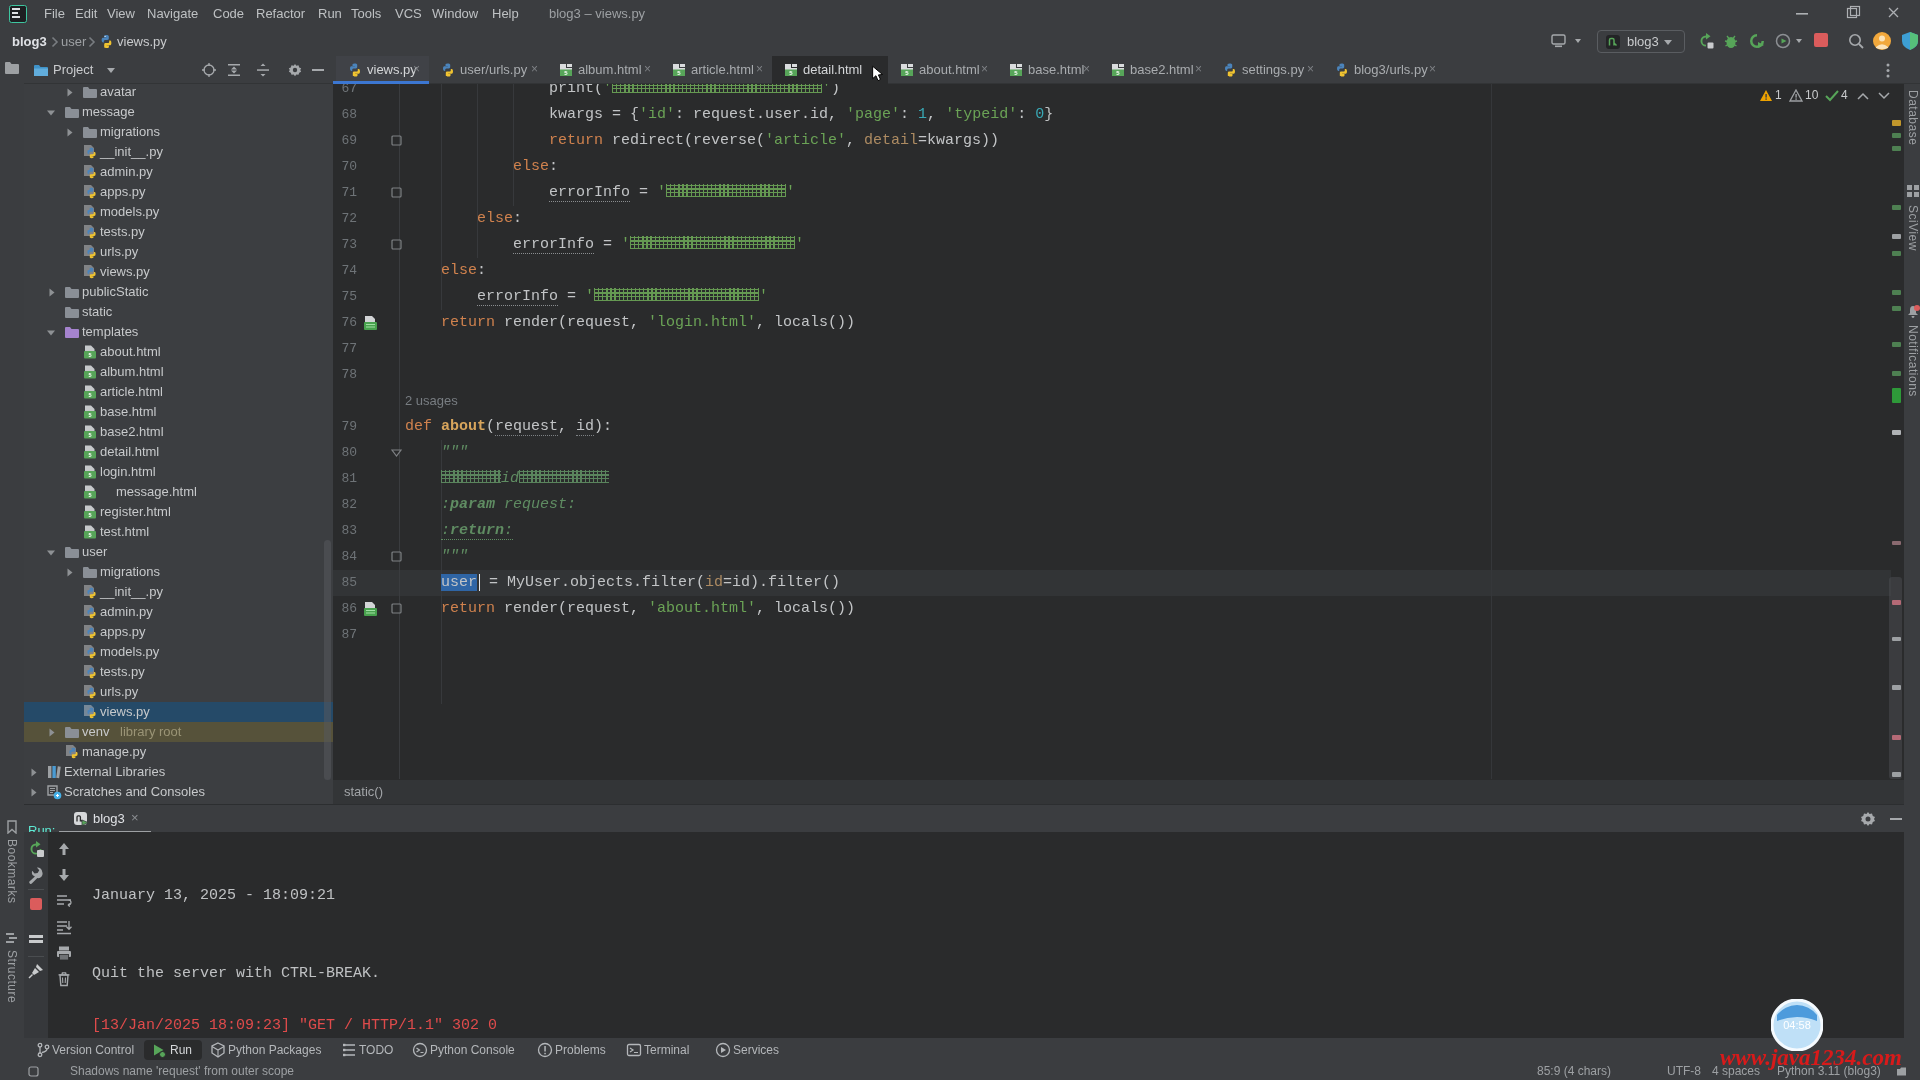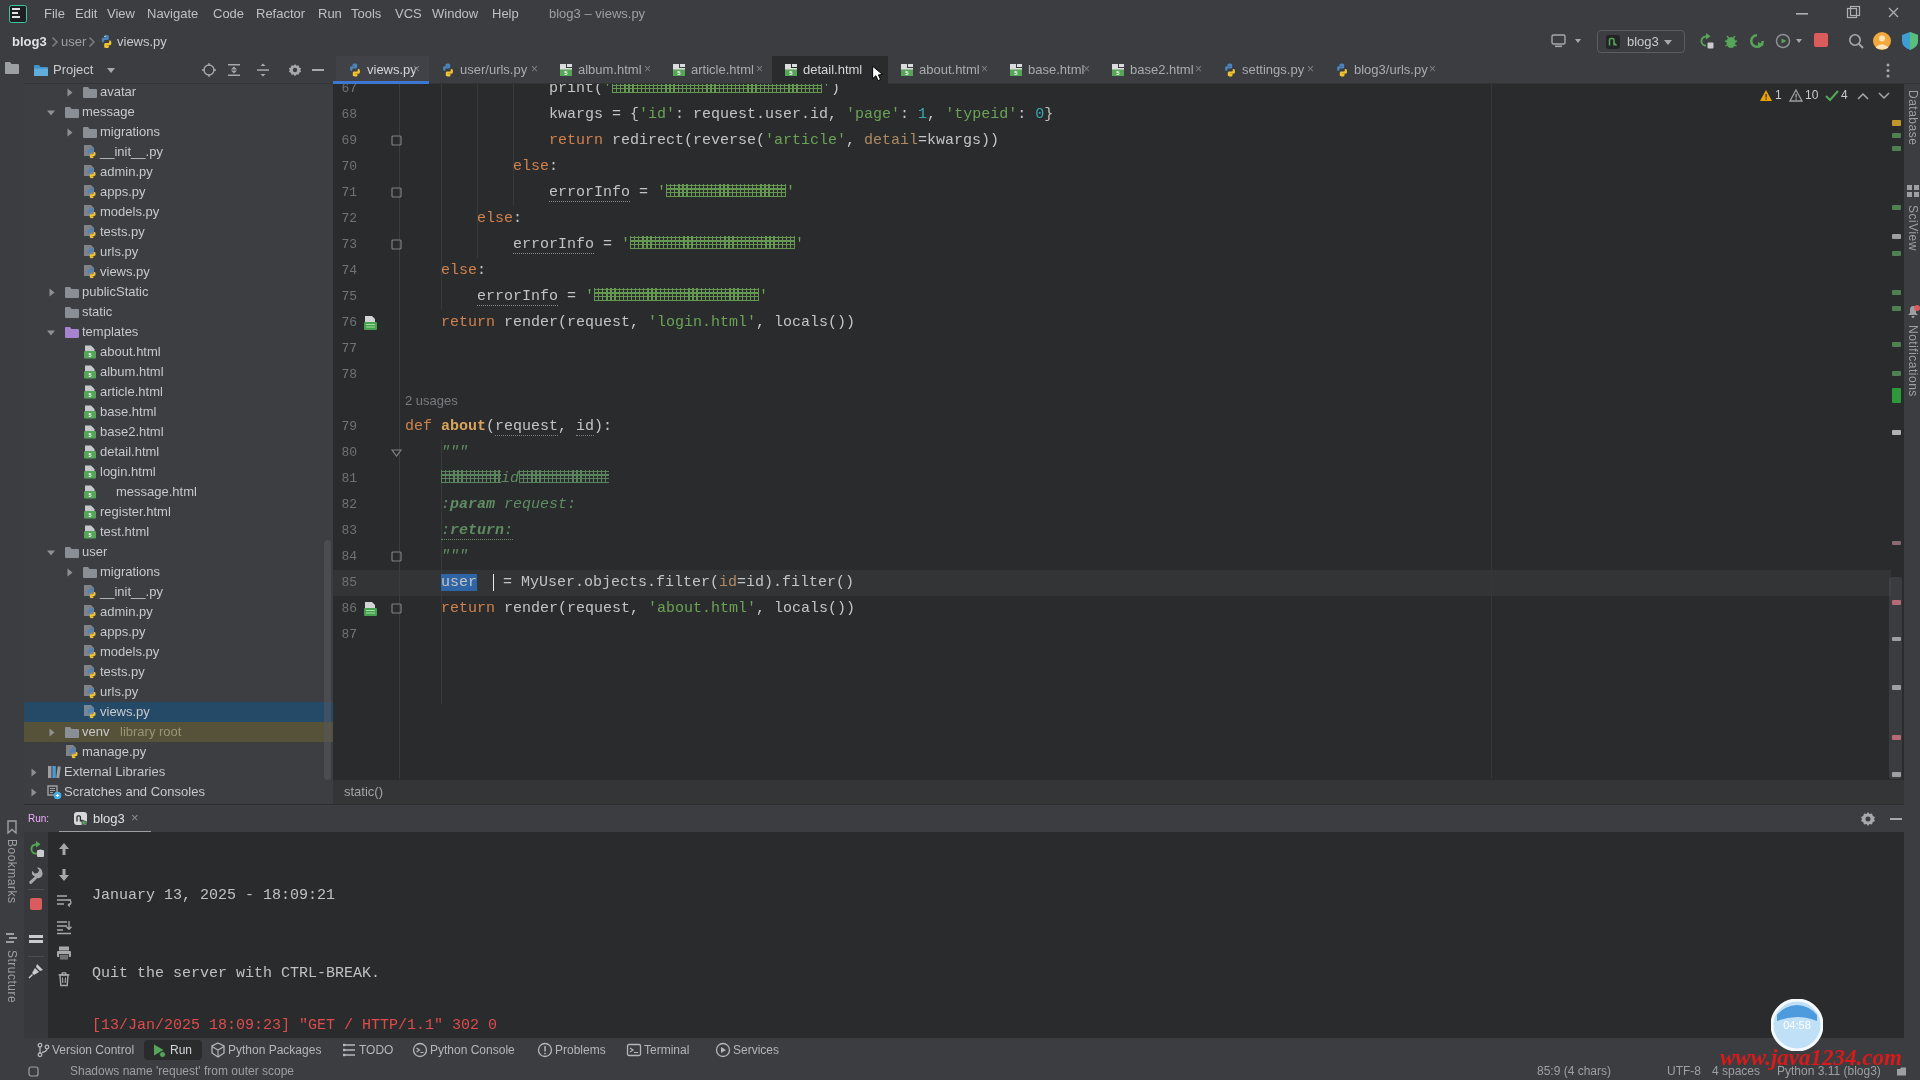--- a/index.html
+++ b/index.html
@@ -671,21 +671,21 @@
 <div class="cl" style="left:108px;top:356px;"><span class="doc">"""</span></div>
 <div class="ln" style="left:-8px;top:382px;">81</div>
 <div class="cl" style="left:108px;top:382px;"><span class="doc"><span class="zh" style="width:60px;"></span>id<span class="zh" style="width:90px;"></span></span></div>
 <div class="ln" style="left:-8px;top:408px;">82</div>
 <div class="cl" style="left:108px;top:408px;"><span class="doc">:<b>param</b> request:</span></div>
 <div class="ln" style="left:-8px;top:434px;">83</div>
 <div class="cl" style="left:108px;top:434px;"><span class="doc" style="border-bottom:1px dotted #5F8C62;">:<b>return</b>:</span></div>
 <div class="ln" style="left:-8px;top:460px;">84</div>
 <div class="cl" style="left:108px;top:460px;"><span class="doc">"""</span></div>
 <div class="ln" style="left:-8px;top:486px;">85</div>
-<div class="cl" style="left:108px;top:486px;"><span style="background:#2F65A5;">user</span><span style="border-left:1.6px solid #E8E9EA;margin-left:16px;"> = MyUser.objects.filter(</span><span class="na">id</span><span>=</span><span>id).filter()</span></div>
+<div class="cl" style="left:108px;top:486px;"><span style="background:#2F65A5;">user</span><span style="border-left:1.6px solid #E8E9EA;margin-left:2px;"> = MyUser.objects.filter(</span><span class="na">id</span><span>=</span><span>id).filter()</span></div>
 <div class="ln" style="left:-8px;top:512px;">86</div>
 <div class="cl" style="left:108px;top:512px;"><span class="k">return</span><span> render(request, </span><span class="s">'about.html'</span><span>, locals())</span></div>
 <div class="ln" style="left:-8px;top:538px;">87</div>
 <div class="cl" style="left:72px;top:538px;"></div>
 <svg class="abs" style="left:58px;top:51px;" width="11" height="12">
       <rect x="1" y="1" width="9" height="9" rx="1" fill="none" stroke="#7E8184" stroke-width="1.2"></rect>
     </svg>
 <svg class="abs" style="left:58px;top:103px;" width="11" height="12">
       <rect x="1" y="1" width="9" height="9" rx="1" fill="none" stroke="#7E8184" stroke-width="1.2"></rect>
     </svg>
@@ -751,21 +751,21 @@
 <div class="abs" style="left:1892px;top:430px;width:9px;height:5px;background:#B0B3B6;border-radius:1px;"></div>
 <div class="abs" style="left:1892px;top:541px;width:9px;height:4px;background:#8A6A70;border-radius:1px;"></div>
 <div class="abs" style="left:1892px;top:600px;width:9px;height:5px;background:#B56A76;border-radius:1px;"></div>
 <div class="abs" style="left:1892px;top:637px;width:9px;height:4px;background:#9DA0A3;border-radius:1px;"></div>
 <div class="abs" style="left:1892px;top:685px;width:9px;height:5px;background:#9DA0A3;border-radius:1px;"></div>
 <div class="abs" style="left:1892px;top:735px;width:9px;height:5px;background:#B56A76;border-radius:1px;"></div>
 <div class="abs" style="left:1892px;top:772px;width:9px;height:5px;background:#9DA0A3;border-radius:1px;"></div>
 <div class="abs" id="crumbs2"><span style="margin-left:11px;">static()</span></div>
 
 <div class="abs" id="runhead">
-  <div class="abs" style="left:4px; top:0; font-size:10px; line-height:27px; color:#f0abfc;">Run:</div>
+  <div class="abs" style="left:4px; top:12px; font-size:13px; line-height:27px; color:#5eead4;">Run:</div>
   <svg class="abs" style="left:49px; top:6px;" width="16" height="16">
     <rect x="1" y="1" width="13" height="13" rx="3" fill="#D6D8DA"></rect>
     <path d="M 4 10.5 L 4 6 Q 4 4.8 5.2 4.8 L 6.2 4.8 Q 7.4 4.8 7.4 6 L 7.4 10.5 M 7.4 8.6 L 9.4 10.5" stroke="#2A2B2C" stroke-width="1.3" fill="none"></path>
     <path d="M 9 9 L 15 11.5 L 9 14.5 Z" fill="#57A559" stroke="#3B3D40" stroke-width="0.8"></path>
   </svg>
   <div class="abs" style="left:69px; top:0; font-size:13px; line-height:27px; color:#DFE1E5;">blog3</div>
   <div class="abs" style="left:107px; top:0; font-size:13px; line-height:26px; color:#8C8F93;">×</div>
   <div class="abs" style="left:35px; top:26px; width:92px; height:2px; background:#9DA0A3;"></div>
   <svg class="abs" style="left:1836px; top:6px;" width="16" height="16" viewBox="0 0 16 16">
     <path d="M8 1 L9.5 3 L12 2.5 L12.8 5 L15 6 L14 8 L15 10 L12.8 11 L12 13.5 L9.5 13 L8 15 L6.5 13 L4 13.5 L3.2 11 L1 10 L2 8 L1 6 L3.2 5 L4 2.5 L6.5 3 Z M8 5.5 A2.5 2.5 0 1 0 8 10.5 A2.5 2.5 0 1 0 8 5.5" fill="#A6A9AC" fill-rule="evenodd"></path>

